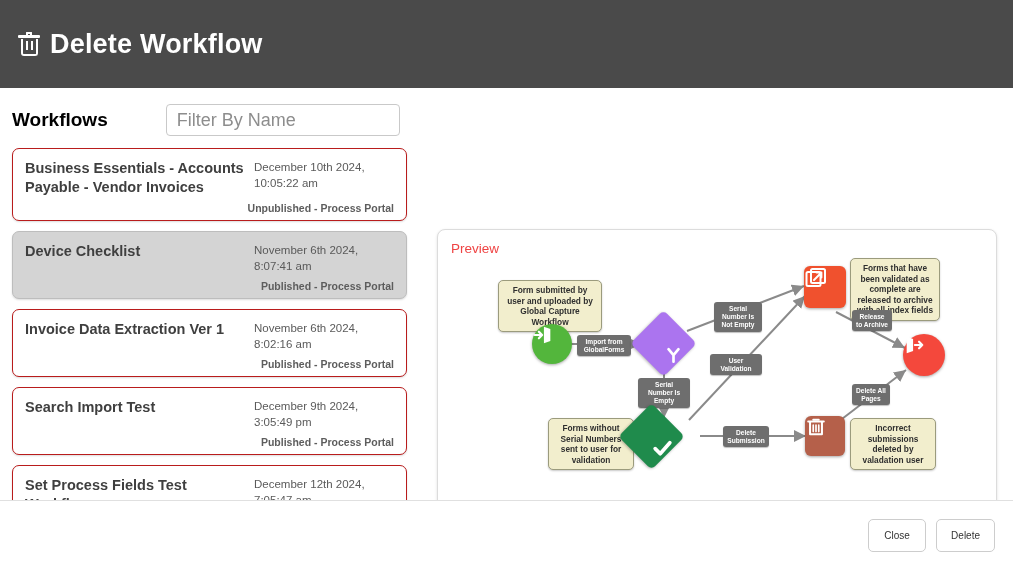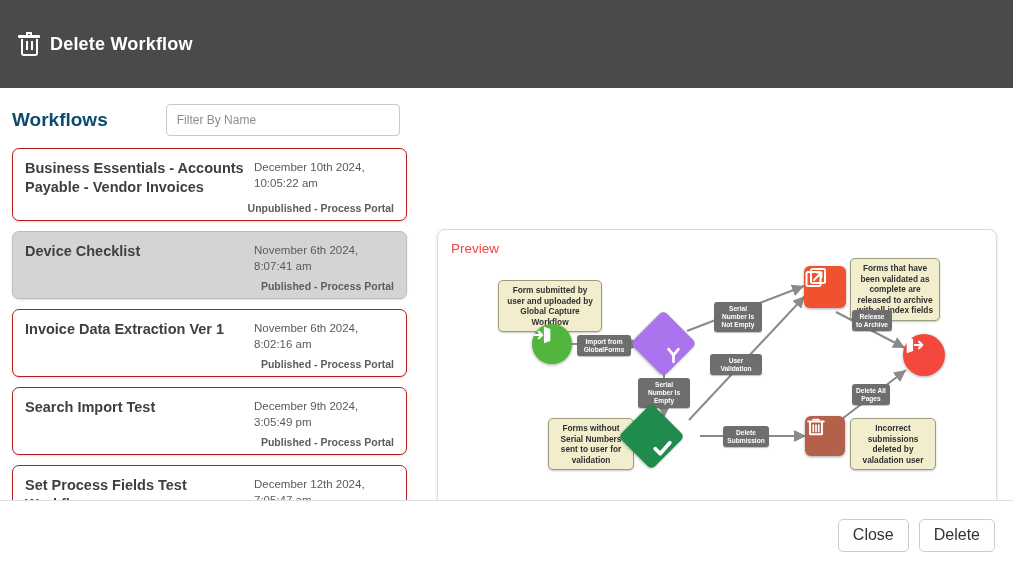--- a/index.html
+++ b/index.html
@@ -28,34 +28,34 @@
   .header .trash-ico .can {
     position:absolute; top:6.5px; left:2.5px; width:17px; height:17px;
     border:2.5px solid #fff; border-top:none; border-radius: 0 0 3px 3px;
   }
   .header .trash-ico .can:before, .header .trash-ico .can:after{
     content:""; position:absolute; top:2px; width:2px; height:9px; background:#fff;
   }
   .header .trash-ico .can:before { left:3px; }
   .header .trash-ico .can:after { right:3px; }
   .header h1 {
-    margin:0; color:#fff; font-size:18px; font-weight:bold; letter-spacing:.2px;
+    margin:0; color:#fff; font-size:27px; font-weight:bold; letter-spacing:.2px;
   }
 
   
   .body { position:relative; height: 412px; }
 
   .list-head {
     display:flex; align-items:center; padding: 16px 0 0 12px;
   }
-  .list-head .title { font-size:19px; color:#0c4a6e; font-weight:bold;text-align:right; }
+  .list-head .title { font-size:19px; color:#000000; font-weight:bold;text-align:right; }
   .filter-input {
     margin-left: 58px; width: 234px; height: 32px;
     border:1px solid #c9c9c9; border-radius:4px;
-    padding: 0 10px; font-size:12px; color:#7f1d1d;
+    padding: 0 10px; font-size:18px; color:#7f1d1d;
     font-family:"Liberation Sans", sans-serif; outline:none; background:#fff;
   }
   .filter-input::placeholder { color:#8d8d8d; }
 
   .wf-list { position:absolute; left:12px; top:60px; width: 395px; }
   .wf-item {
     position:relative; border:1px solid #b91c1c; border-radius:7px;
     background:#fff; margin-bottom:10px; padding:10px 12px 6px 12px;
     box-shadow: 0 1px 2px rgba(0,0,0,.14);
     min-height: 62px;
@@ -118,21 +118,21 @@
 
   
   .footer {
     position:absolute; left:0; bottom:0; width:1013px; height:69px;
     border-top:1px solid #e0e0e0; background:#fff;
     display:flex; align-items:center; justify-content:flex-end; padding-right:18px; gap:10px;
   }
   .btn {
     min-width:58px; height:33px; padding:0 14px;
     border:1px solid #cdcdcd; border-radius:5px; background:#fff;
-    font-size:16px; color:#333; font-family:"Liberation Sans", sans-serif;
+    font-size:10px; color:#333; font-family:"Liberation Sans", sans-serif;
     cursor:pointer;
   }
 </style>
 </head>
 <body>
 
 <div class="app">
 
   <div class="header">
     <div class="trash-ico">

